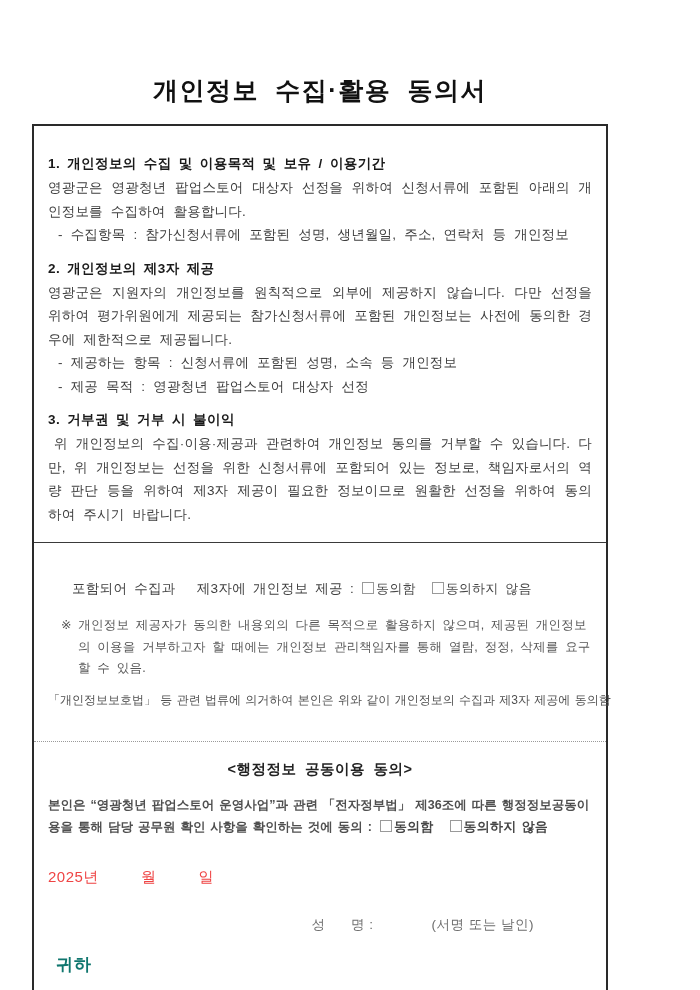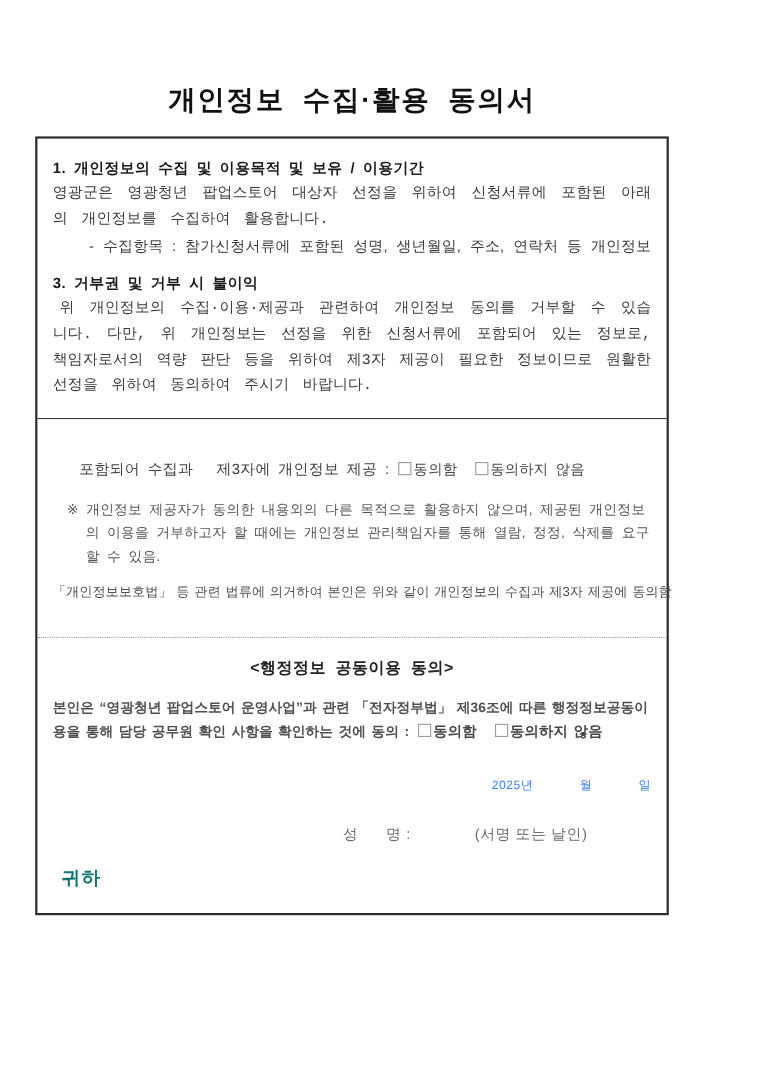--- a/index.html
+++ b/index.html
@@ -16,39 +16,38 @@
     font-size:25px;font-weight:bold;color:#111;
     letter-spacing:1.5px;word-spacing:8px;
     margin:0 0 17px 0;
   }
   .form-box{
     width:572px;margin:0 auto;
     border:2px solid #2a2a2a;
     box-sizing:content-box;
   }
   
-  .zone-a{padding:16px 14px 12px 14px;}
+  .zone-a{padding:27px 14px 12px 14px;}
   .sec{margin-bottom:11px;}
   .sec:last-child{margin-bottom:4px;}
   .sec-heading{
     font-weight:bold;color:#1a1a1a;
     font-size:13.5px;line-height:22px;
     letter-spacing:.4px;word-spacing:3px;margin:0;
   }
   .sec-body{
     font-size:13.5px;line-height:23.5px;color:#3d3d3d;
     text-align:justify;letter-spacing:.2px;word-spacing:4px;
     margin:1px 0 0 0;
-    font-family:Liberation Mono, monospace;
   }
   .sec-body.indented{text-indent:6px;}
   .sec-item{
     font-size:13.5px;line-height:23.5px;color:#3d3d3d;
     letter-spacing:.2px;word-spacing:4px;
-    padding-left:10px;margin:0;text-align:right;
+    padding-left:10px;margin:0;
   }
   
   .divider-solid{border-top:1.5px solid #3a3a3a;}
   .divider-dotted{border-top:1px dotted #9a9a9a;}
   
   .zone-b{padding:18px 14px 20px 14px;}
   .block-heading{
     text-align:center;font-weight:bold;color:#222;
     font-size:14.5px;letter-spacing:.5px;word-spacing:4px;margin:0;
   }
@@ -76,22 +75,22 @@
     white-space:nowrap;
   }
   
   .zone-c{padding:18px 14px 16px 14px;}
   .c2-body{
     margin-top:15px;
     font-size:12.5px;line-height:22px;color:#4f4f4f;
     letter-spacing:0;word-spacing:1.5px;text-align:left;font-weight:bold;
   }
   .date-row{
-    margin-top:30px;text-align:right;
-    font-size:11px;color:#3b82f6;letter-spacing:.5px;
+    margin-top:30px;text-align:left;
+    font-size:15px;color:#ef4444;letter-spacing:.5px;
   }
   .date-row .dsep{display:inline-block;width:42px;}
   .sig-row{
     margin-top:29px;display:flex;justify-content:flex-end;
     padding-right:58px;align-items:flex-end;
     font-size:13.5px;color:#6e6e6e;
   }
   .sig-name{white-space:pre-wrap;letter-spacing:.5px;}
   .sig-seal{margin-left:58px;letter-spacing:.5px;}
   .recipient-row{
@@ -117,20 +116,26 @@
   <div class="form-box">
 
     <div class="zone-a">
 
       <div class="sec">
         <p class="sec-heading">1. 개인정보의 수집 및 이용목적 및 보유 / 이용기간</p>
         <p class="sec-body">영광군은 영광청년 팝업스토어 대상자 선정을 위하여 신청서류에 포함된 아래의 개인정보를 수집하여 활용합니다.</p>
         <p class="sec-item">- 수집항목 : 참가신청서류에 포함된 성명, 생년월일, 주소, 연락처 등 개인정보</p>
       </div>
 
+      <div class="sec">
+        <p class="sec-heading">2. 개인정보의 제3자 제공</p>
+        <p class="sec-body">영광군은 지원자의 개인정보를 원칙적으로 외부에 제공하지 않습니다. 다만 선정을 위하여 평가위원에게 제공되는 참가신청서류에 포함된 개인정보는 사전에 동의한 경우에 제한적으로 제공됩니다.</p>
+        <p class="sec-item">- 제공하는 항목 : 신청서류에 포함된 성명, 소속 등 개인정보</p>
+        <p class="sec-item">- 제공 목적 : 영광청년 팝업스토어 대상자 선정</p>
+      </div>
 
       <div class="sec">
         <p class="sec-heading">3. 거부권 및 거부 시 불이익</p>
         <p class="sec-body indented">위 개인정보의 수집·이용·제공과 관련하여 개인정보 동의를 거부할 수 있습니다. 다만, 위 개인정보는 선정을 위한 신청서류에 포함되어 있는 정보로, 책임자로서의 역량 판단 등을 위하여 제3자 제공이 필요한 정보이므로 원활한 선정을 위하여 동의하여 주시기 바랍니다.</p>
       </div>
 
     </div>
 
     <div class="divider-solid"></div>
 

